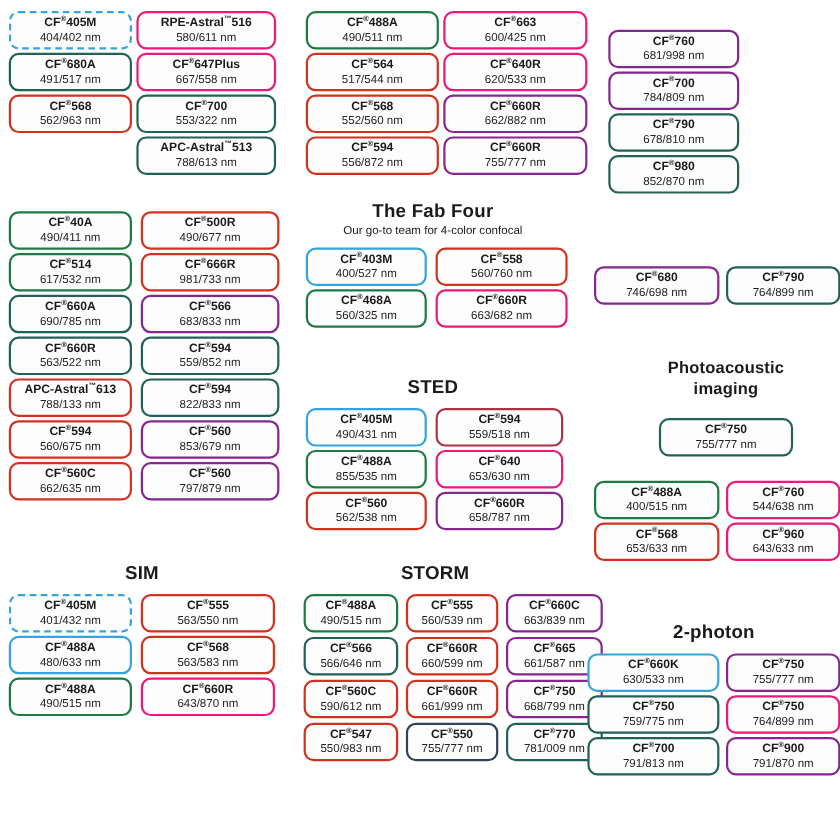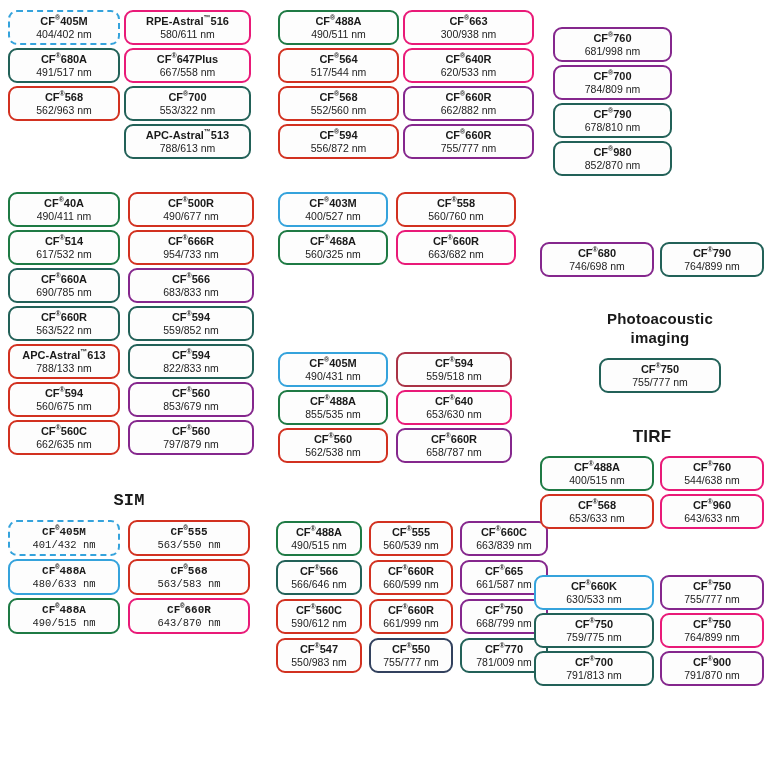--- a/index.html
+++ b/index.html
@@ -87,21 +87,21 @@
         <div class="dye-values">552/560 nm</div>
       </div>
       <div class="dye-box" style="border-color: rgb(210, 49, 32);">
         <div class="dye-name">CF<sup>®</sup>594</div>
         <div class="dye-values">556/872 nm</div>
       </div>
     </div>
   <div class="stack" style="left:403px;top:10px;width:131px;">
       <div class="dye-box" style="border-color: rgb(233, 26, 120);">
         <div class="dye-name">CF<sup>®</sup>663</div>
-        <div class="dye-values">300/938 nm</div>
+        <div class="dye-values">600/425 nm</div>
       </div>
       <div class="dye-box" style="border-color: rgb(233, 26, 120);">
         <div class="dye-name">CF<sup>®</sup>640R</div>
         <div class="dye-values">620/533 nm</div>
       </div>
       <div class="dye-box" style="border-color: rgb(133, 39, 141);">
         <div class="dye-name">CF<sup>®</sup>660R</div>
         <div class="dye-values">662/882 nm</div>
       </div>
       <div class="dye-box" style="border-color: rgb(133, 39, 141);">
@@ -137,21 +137,21 @@
         <div class="dye-box" style="border-color: rgb(210, 49, 32);">
           <div class="dye-name">CF<sup>®</sup>500R</div>
           <div class="dye-values">490/677 nm</div>
         </div>
         <div class="dye-box" style="border-color: rgb(30, 122, 68);">
           <div class="dye-name">CF<sup>®</sup>514</div>
           <div class="dye-values">617/532 nm</div>
         </div>
         <div class="dye-box" style="border-color: rgb(210, 49, 32);">
           <div class="dye-name">CF<sup>®</sup>666R</div>
-          <div class="dye-values">954/733 nm</div>
+          <div class="dye-values">981/733 nm</div>
         </div>
         <div class="dye-box" style="border-color: rgb(34, 97, 88);">
           <div class="dye-name">CF<sup>®</sup>660A</div>
           <div class="dye-values">690/785 nm</div>
         </div>
         <div class="dye-box" style="border-color: rgb(133, 39, 141);">
           <div class="dye-name">CF<sup>®</sup>566</div>
           <div class="dye-values">683/833 nm</div>
         </div>
         <div class="dye-box" style="border-color: rgb(34, 97, 88);">
@@ -183,20 +183,22 @@
           <div class="dye-values">662/635 nm</div>
         </div>
         <div class="dye-box" style="border-color: rgb(133, 39, 141);">
           <div class="dye-name">CF<sup>®</sup>560</div>
           <div class="dye-values">797/879 nm</div>
         </div>
       </div>
   </div>
 
   <div class="section" style="left:272px;top:183px;width:243px;">
+    <div class="sec-title">The Fab Four</div>
+    <div class="sec-sub">Our go-to team for 4-color confocal</div>
     <div class="sec-grid grid2" id="fab-grid">
         <div class="dye-box" style="border-color: rgb(53, 163, 220);">
           <div class="dye-name">CF<sup>®</sup>403M</div>
           <div class="dye-values">400/527 nm</div>
         </div>
         <div class="dye-box" style="border-color: rgb(210, 49, 32);">
           <div class="dye-name">CF<sup>®</sup>558</div>
           <div class="dye-values">560/760 nm</div>
         </div>
         <div class="dye-box" style="border-color: rgb(30, 122, 68);">
@@ -204,20 +206,21 @@
           <div class="dye-values">560/325 nm</div>
         </div>
         <div class="dye-box" style="border-color: rgb(233, 26, 120);">
           <div class="dye-name">CF<sup>®</sup>660R</div>
           <div class="dye-values">663/682 nm</div>
         </div>
       </div>
   </div>
 
   <div class="section" style="left:272px;top:343px;width:243px;">
+    <div class="sec-title">STED</div>
     <div class="sec-grid grid2" id="sted-grid">
         <div class="dye-box" style="border-color: rgb(53, 163, 220);">
           <div class="dye-name">CF<sup>®</sup>405M</div>
           <div class="dye-values">490/431 nm</div>
         </div>
         <div class="dye-box" style="border-color: rgb(170, 51, 70);">
           <div class="dye-name">CF<sup>®</sup>594</div>
           <div class="dye-values">559/518 nm</div>
         </div>
         <div class="dye-box" style="border-color: rgb(30, 122, 68);">
@@ -232,21 +235,21 @@
           <div class="dye-name">CF<sup>®</sup>560</div>
           <div class="dye-values">562/538 nm</div>
         </div>
         <div class="dye-box" style="border-color: rgb(133, 39, 141);">
           <div class="dye-name">CF<sup>®</sup>660R</div>
           <div class="dye-values">658/787 nm</div>
         </div>
       </div>
   </div>
 
-  <div class="section" style="left:0;top:492px;width:258px;font-family:Liberation Mono, monospace;">
+  <div class="section" style="left:0;top:512px;width:258px;">
     <div class="sec-title">SIM</div>
     <div class="sec-grid grid2" id="sim-grid">
         <div class="dye-box dotted" style="border-color: rgb(53, 163, 220);">
           <div class="dye-name">CF<sup>®</sup>405M</div>
           <div class="dye-values">401/432 nm</div>
         </div>
         <div class="dye-box" style="border-color: rgb(210, 49, 32);">
           <div class="dye-name">CF<sup>®</sup>555</div>
           <div class="dye-values">563/550 nm</div>
         </div>
@@ -263,20 +266,21 @@
           <div class="dye-values">490/515 nm</div>
         </div>
         <div class="dye-box" style="border-color: rgb(233, 26, 120);">
           <div class="dye-name">CF<sup>®</sup>660R</div>
           <div class="dye-values">643/870 nm</div>
         </div>
       </div>
   </div>
 
   <div class="section" style="left:268px;top:512px;width:255px;">
+    <div class="sec-title">STORM</div>
     <div class="sec-grid grid3" id="storm-grid">
         <div class="dye-box" style="border-color: rgb(30, 122, 68);">
           <div class="dye-name">CF<sup>®</sup>488A</div>
           <div class="dye-values">490/515 nm</div>
         </div>
         <div class="dye-box" style="border-color: rgb(210, 49, 32);">
           <div class="dye-name">CF<sup>®</sup>555</div>
           <div class="dye-values">560/539 nm</div>
         </div>
         <div class="dye-box" style="border-color: rgb(133, 39, 141);">
@@ -329,31 +333,30 @@
           <div class="dye-values">746/698 nm</div>
         </div>
         <div class="dye-box" style="border-color: rgb(34, 97, 88);">
           <div class="dye-name">CF<sup>®</sup>790</div>
           <div class="dye-values">764/899 nm</div>
         </div>
       </div>
   </div>
 
   <div class="section" style="left:560px;top:310px;width:200px;">
-    <div class="sec-title small" style="width:150px;margin:0 auto;">Photoacoustic imaging</div>
+    <div class="sec-title small" style="width:150px;margin:16px auto;">Photoacoustic imaging</div>
     <div id="photo-box-wrap">
         <div class="dye-box" style="border-color: rgb(34, 97, 88);">
           <div class="dye-name">CF<sup>®</sup>750</div>
           <div class="dye-values">755/777 nm</div>
         </div>
       </div>
   </div>
 
   <div class="section" style="left:540px;top:428px;width:224px;">
-    <div class="sec-title">TIRF</div>
     <div class="sec-grid grid2" id="tirf-grid" style="column-gap:6px;">
         <div class="dye-box" style="border-color: rgb(30, 122, 68);">
           <div class="dye-name">CF<sup>®</sup>488A</div>
           <div class="dye-values">400/515 nm</div>
         </div>
         <div class="dye-box" style="border-color: rgb(233, 26, 120);">
           <div class="dye-name">CF<sup>®</sup>760</div>
           <div class="dye-values">544/638 nm</div>
         </div>
         <div class="dye-box" style="border-color: rgb(210, 49, 32);">
@@ -361,20 +364,21 @@
           <div class="dye-values">653/633 nm</div>
         </div>
         <div class="dye-box" style="border-color: rgb(233, 26, 120);">
           <div class="dye-name">CF<sup>®</sup>960</div>
           <div class="dye-values">643/633 nm</div>
         </div>
       </div>
   </div>
 
   <div class="section" style="left:534px;top:566px;width:230px;">
+    <div class="sec-title">2-photon</div>
     <div class="sec-grid grid2" id="photon-grid" style="column-gap:6px;">
         <div class="dye-box" style="border-color: rgb(53, 163, 220);">
           <div class="dye-name">CF<sup>®</sup>660K</div>
           <div class="dye-values">630/533 nm</div>
         </div>
         <div class="dye-box" style="border-color: rgb(133, 39, 141);">
           <div class="dye-name">CF<sup>®</sup>750</div>
           <div class="dye-values">755/777 nm</div>
         </div>
         <div class="dye-box" style="border-color: rgb(34, 97, 88);">

